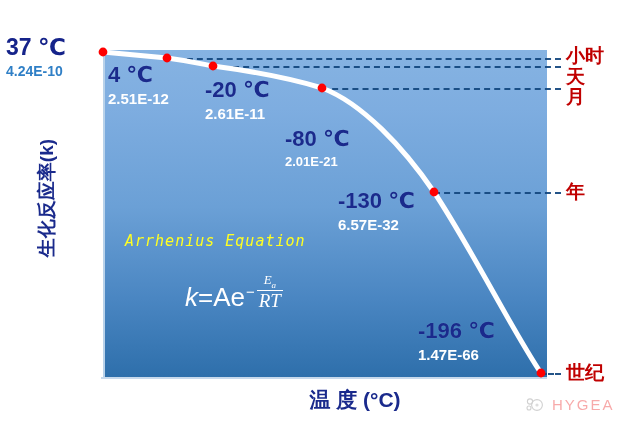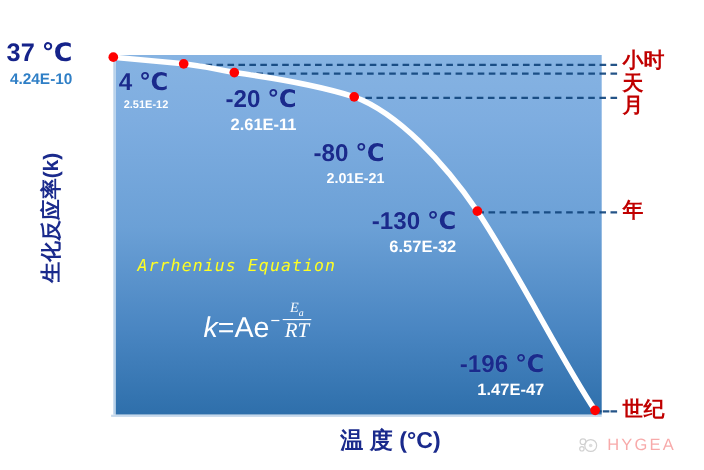--- a/index.html
+++ b/index.html
@@ -16,37 +16,37 @@
   }
   #plot-bottom-rule{position:absolute;left:101px;top:377px;width:446px;height:2px;background:#c7d9ec;}
 
   
   #curve-svg{position:absolute;left:0;top:0;width:640px;height:427px;overflow:visible;}
 
   
   .leader{position:absolute;height:0;border-top:2px dashed #12467e;opacity:.92;}
 
   
-  .pt-label{position:absolute;white-space:nowrap;line-height:1;text-align:right;}
+  .pt-label{position:absolute;white-space:nowrap;line-height:1;}
   .pt-label .temp{
     display:block;font-weight:bold;color:#1a2a8c;
     text-shadow:0 0 1px rgba(255,255,255,.25);
   }
   .pt-label .val{display:block;font-weight:bold;color:#ffffff;}
   .pt-label.outside .temp{color:#15238a;}
   .pt-label.outside .val{color:#2f7fc6;}
 
   
   #lab-37  {left:6px;  top:36px;}
   #lab-37 .temp{font-size:23px;}
   #lab-37 .val {font-size:14px;margin-top:5px;}
 
   #lab-4   {left:108px;top:64px;}
   #lab-4 .temp{font-size:22px;}
-  #lab-4 .val {font-size:10px;margin-top:5px;}
+  #lab-4 .val {font-size:15px;margin-top:5px;}
 
   #lab-20  {left:205px;top:79px;}
   #lab-20 .temp{font-size:22px;}
   #lab-20 .val {font-size:15px;margin-top:5px;}
 
   #lab-80  {left:285px;top:128px;}
   #lab-80 .temp{font-size:22px;}
   #lab-80 .val {font-size:13px;margin-top:5px;}
 
   #lab-130 {left:338px;top:190px;}
@@ -162,21 +162,21 @@
     <span class="val">2.01E-21</span>
   </div>
 
   <div class="pt-label" id="lab-130">
     <span class="temp">-130 ℃</span>
     <span class="val">6.57E-32</span>
   </div>
 
   <div class="pt-label" id="lab-196">
     <span class="temp">-196 ℃</span>
-    <span class="val">1.47E-47</span>
+    <span class="val">1.47E-66</span>
   </div>
 
   <div class="time-label" id="time-hour">小时</div>
   <div class="time-label" id="time-day">天</div>
   <div class="time-label" id="time-month">月</div>
   <div class="time-label" id="time-year">年</div>
   <div class="time-label" id="time-century">世纪</div>
 
 
   <div id="y-axis-title">生化反应率(k)</div>

